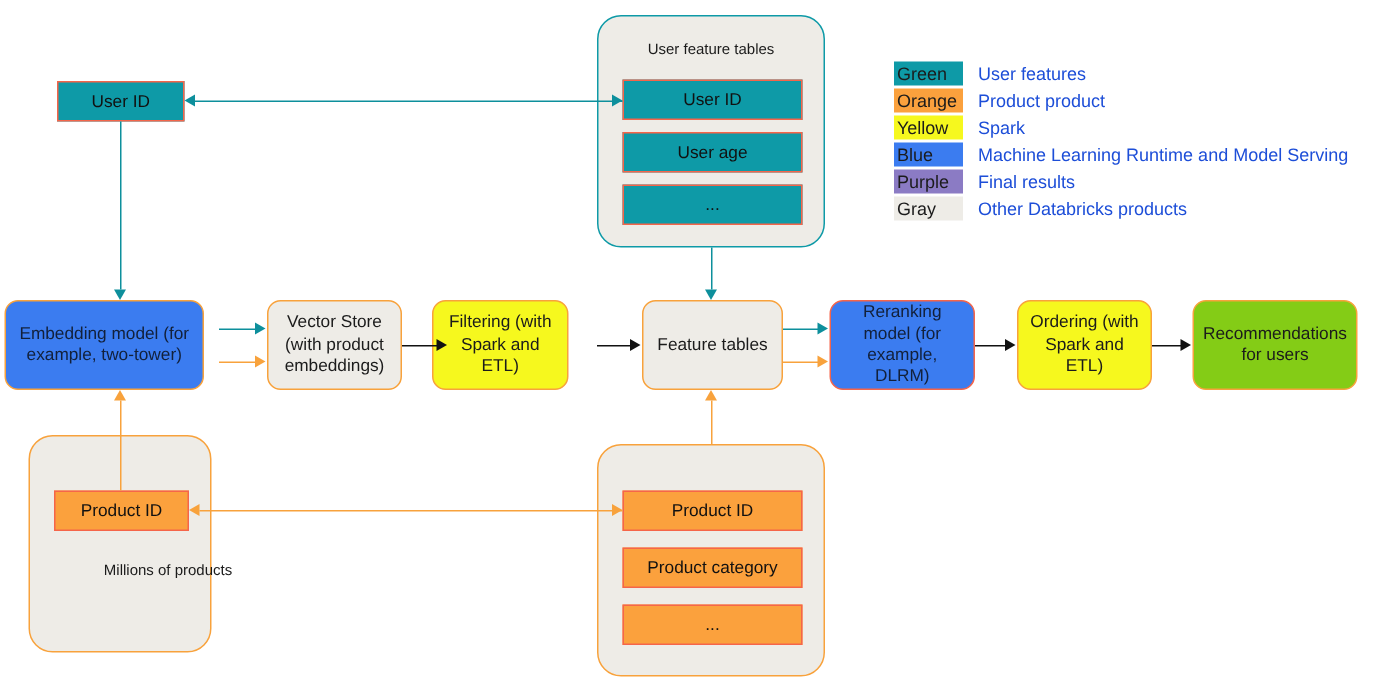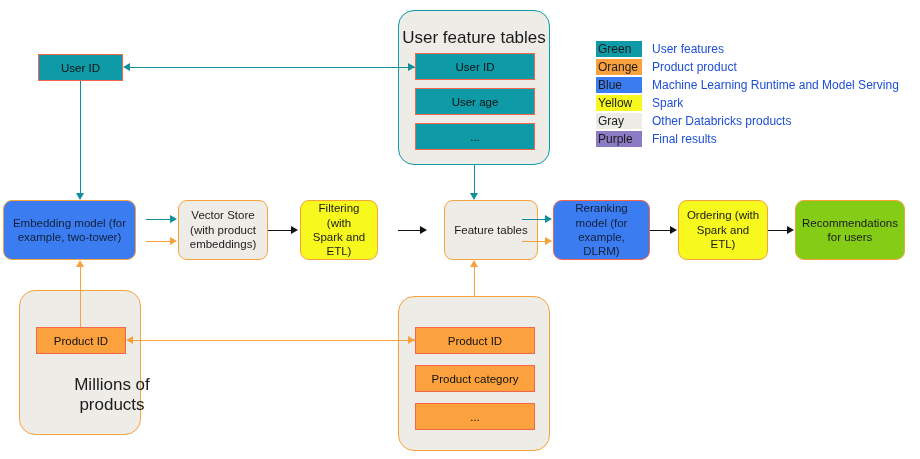--- a/index.html
+++ b/index.html
@@ -24,21 +24,21 @@
     box-sizing: border-box;
     background: #eeece7;
     border-radius: 16px;
   }
   .group.teal  { border: 1.6px solid #0e9aa7; }
   .group.orange{ border: 1.6px solid #f8a23c; }
   .group-title {
     position: absolute;
     left: 0; right: 0;
     text-align: center;
-    font-size: 17px;
+    font-size: 10px;
     color: #1b1b1b;
   }
   
   .cell {
     position: absolute;
     box-sizing: border-box;
     display: flex;
     align-items: center;
     justify-content: center;
     font-size: 11.5px;
@@ -145,24 +145,24 @@
 
   <div class="flat teal" style="left:38px; top:54px; width:85px; height:27px;">User ID</div>
 
   <div class="box blue" style="left:3px; top:200px; width:133px; height:60px;">Embedding model (for
 example, two-tower)</div>
 
   <div class="box gray" style="left:178px; top:200px; width:90px; height:60px;">Vector Store
 (with product
 embeddings)</div>
 
-  <div class="box yellow" style="left:300px; top:200px; width:78px; height:60px;">Filtering (with
+  <div class="box yellow" style="left:288px; top:200px; width:91px; height:60px;">Filtering (with
 Spark and ETL)</div>
 
-  <div class="box gray" style="left:444px; top:200px; width:94px; height:60px;">Feature tables</div>
+  <div class="box gray" style="left:428px; top:200px; width:94px; height:60px;">Feature tables</div>
 
   <div class="box blue2" style="left:553px; top:200px; width:97px; height:60px;">Reranking
 model (for
 example, DLRM)</div>
 
   <div class="box yellow" style="left:678px; top:200px; width:90px; height:60px;">Ordering (with
 Spark and ETL)</div>
 
   <div class="box purple" style="left:795px; top:200px; width:110px; height:60px;">Recommendations
 for users</div>
@@ -224,30 +224,30 @@
   <div id="legend">
     <div class="legend-row">
       <span class="legend-swatch" style="background-color: rgb(14, 154, 167);">Green</span>
       <span class="legend-label">User features</span>
     </div>
     <div class="legend-row">
       <span class="legend-swatch" style="background-color: rgb(251, 161, 61);">Orange</span>
       <span class="legend-label">Product product</span>
     </div>
     <div class="legend-row">
+      <span class="legend-swatch" style="background-color: rgb(246, 248, 30);">Yellow</span>
+      <span class="legend-label">Spark</span>
+    </div>
+    <div class="legend-row">
       <span class="legend-swatch" style="background-color: rgb(59, 124, 240);">Blue</span>
       <span class="legend-label">Machine Learning Runtime and Model Serving</span>
     </div>
     <div class="legend-row">
-      <span class="legend-swatch" style="background-color: rgb(246, 248, 30);">Yellow</span>
-      <span class="legend-label">Spark</span>
+      <span class="legend-swatch" style="background-color: rgb(139, 123, 196);">Purple</span>
+      <span class="legend-label">Final results</span>
     </div>
     <div class="legend-row">
       <span class="legend-swatch" style="background-color: rgb(238, 236, 231);">Gray</span>
       <span class="legend-label">Other Databricks products</span>
     </div>
-    <div class="legend-row">
-      <span class="legend-swatch" style="background-color: rgb(139, 123, 196);">Purple</span>
-      <span class="legend-label">Final results</span>
-    </div>
   </div>
 
 </div>
 
 </body></html>

